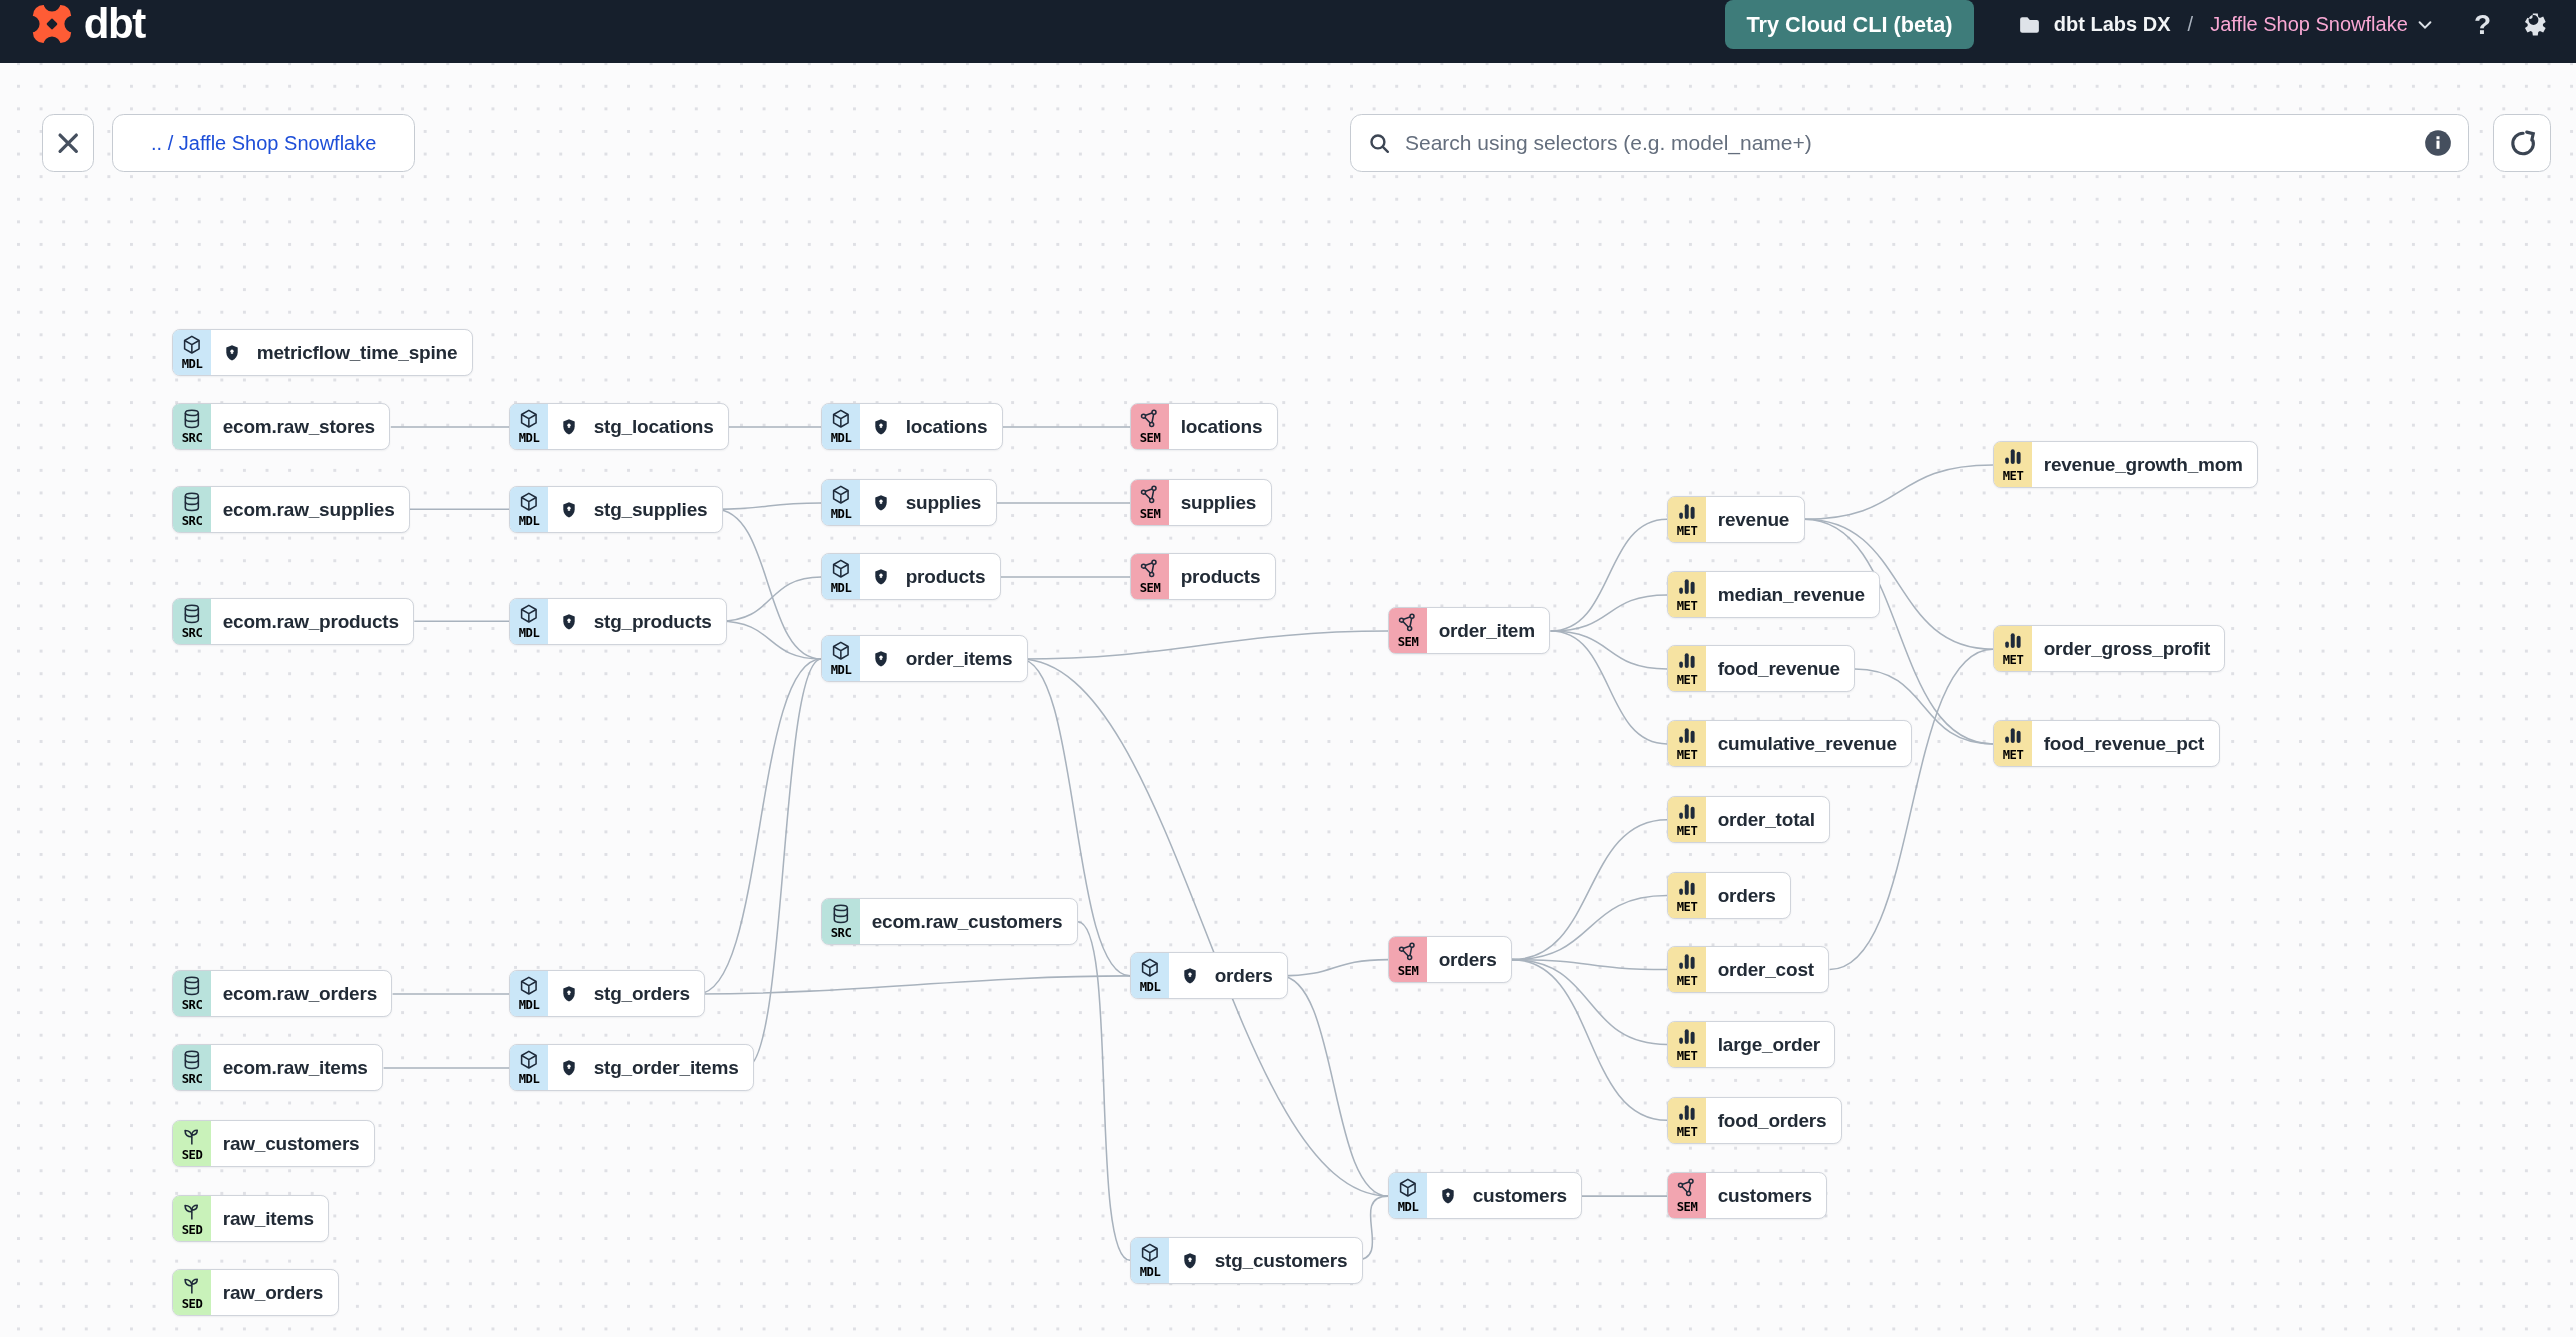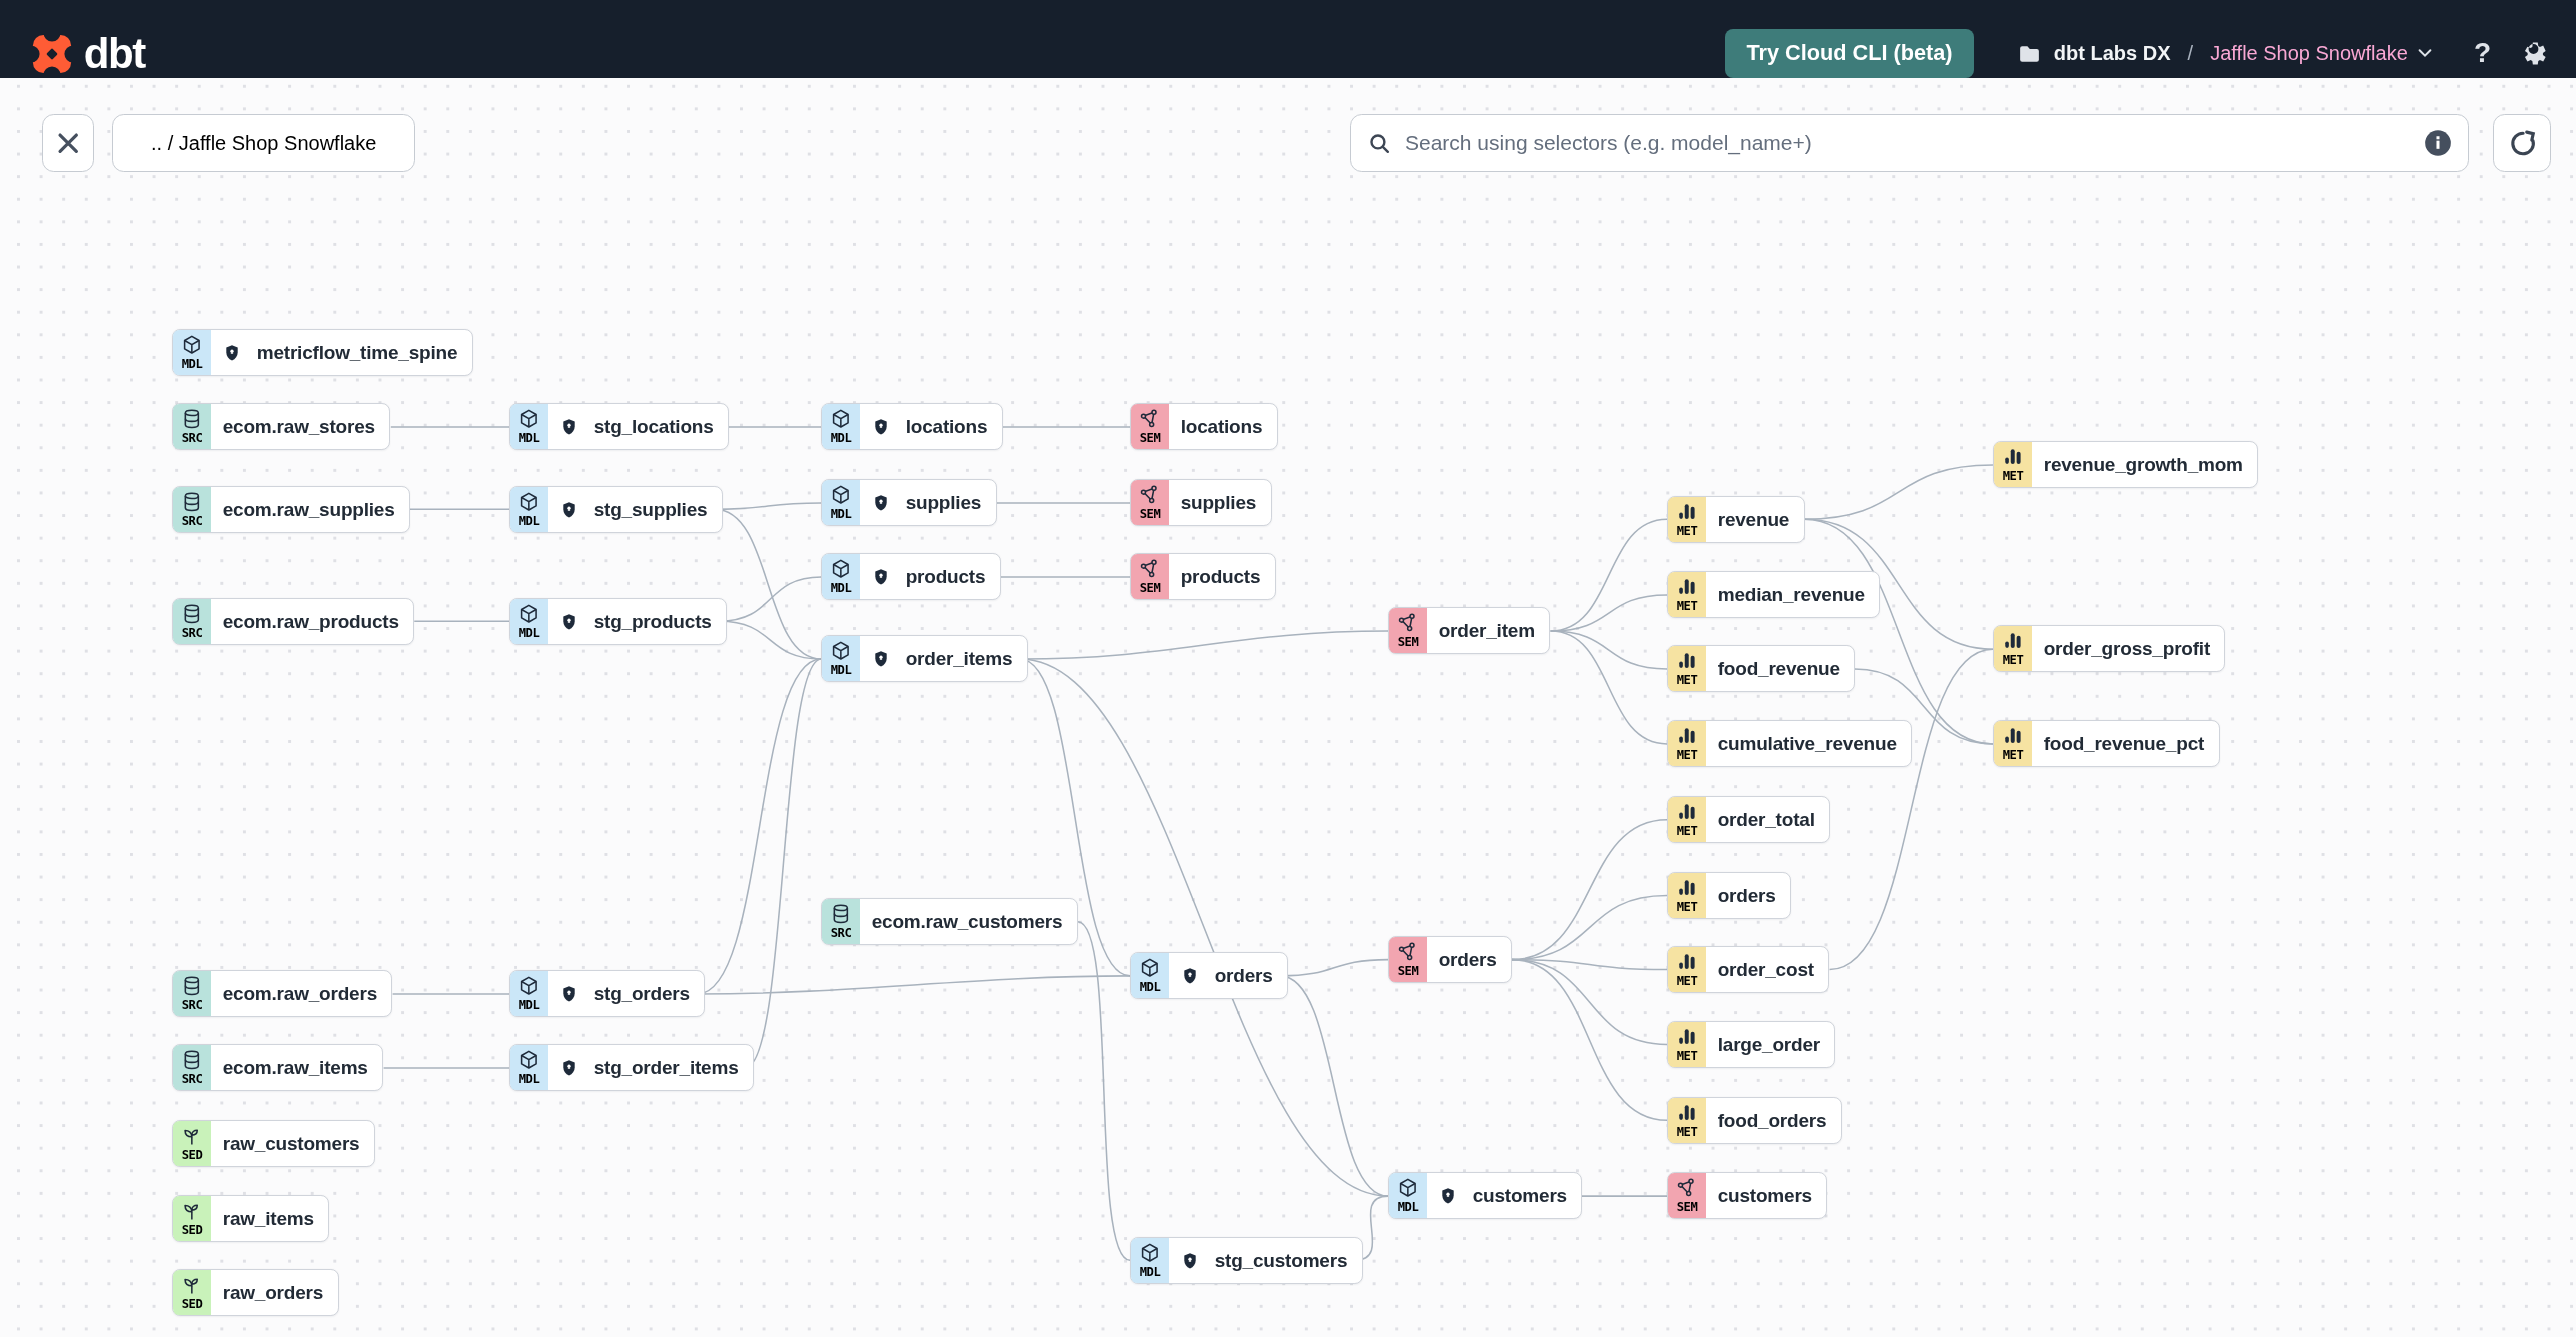--- a/index.html
+++ b/index.html
@@ -13,22 +13,22 @@
   .stage{
     position:absolute;inset:0;
     background-image:radial-gradient(circle,#dfe0e5 1.5px,transparent 1.6px);
     background-size:22.6px 22.6px;background-position:7.2px 7.2px;
   }
   #edge-layer{position:absolute;left:0;top:0;z-index:1;pointer-events:none;}
   #node-layer{position:absolute;left:0;top:0;z-index:2;}
 
   
   .navbar{
-    position:absolute;left:0;top:0;width:100%;height:78px;z-index:10;
-    background:#161f2c;display:flex;align-items:flex-end;color:#e9edf1;gap:28px;
+    position:absolute;left:0;top:0;width:100%;height:63px;z-index:10;
+    background:#161f2c;display:flex;align-items:flex-start;color:#e9edf1;gap:28px;
   }
   .logo{display:flex;align-items:center;gap:10.8px;margin-left:31px;}
   .logo-text{font-size:42px;font-weight:700;letter-spacing:-1.4px;color:#fff;}
   .nav-menu{display:flex;align-items:center;gap:52px;margin-left:56px;}
   .nav-item{display:flex;align-items:center;gap:8.1px;font-size:23.5px;font-weight:600;color:#eef1f4;cursor:pointer;}
   .nav-right{margin-left:auto;display:flex;align-items:center;margin-right:27px;}
   .cta-btn{
     background:#3e7c7a;color:#fff;font-size:21.7px;font-weight:600;
     border:none;border-radius:8.1px;padding:11.7px 21.7px;cursor:pointer;font-family:inherit;
   }
@@ -36,21 +36,21 @@
   .acct-name{font-weight:700;color:#f2f4f6;}
   .acct-sep{color:#aab3bf;margin:0 5.4px;}
   .proj{color:#f9a8d4;font-weight:400;display:flex;align-items:center;gap:8.1px;cursor:pointer;}
   .help-q{font-size:28px;font-weight:700;color:#dfe3e9;margin-left:40px;cursor:pointer;}
   .gear{margin-left:27px;cursor:pointer;display:flex;}
 
   
   .tool{position:absolute;z-index:5;background:#fff;border:1.8px solid #c6cbd2;border-radius:11.7px;box-sizing:border-box;}
   .close-btn{left:42px;top:114px;width:52px;height:58px;display:flex;align-items:center;justify-content:center;cursor:pointer;}
   .crumb-btn{left:112px;top:114px;height:58px;display:flex;align-items:center;padding:0 38px;
-    font-size:20px;color:#000000;cursor:pointer;white-space:nowrap;}
+    font-size:20px;color:#1d4ed8;cursor:pointer;white-space:nowrap;}
   .search-wrap{left:1350px;top:114px;width:1119px;height:58px;display:flex;align-items:center;padding:0 16.2px;}
   .search-wrap input{
     flex:1;border:none;outline:none;font-size:21px;color:#c2410c;font-family:inherit;background:transparent;margin-left:10.8px;
   }
   .search-wrap input::placeholder{color:#646e7d;}
   .refresh-btn{left:2493px;top:114px;width:58px;height:58px;display:flex;align-items:center;justify-content:center;cursor:pointer;}
 
   
   .node{
     position:absolute;height:47px;display:flex;align-items:stretch;box-sizing:border-box;

